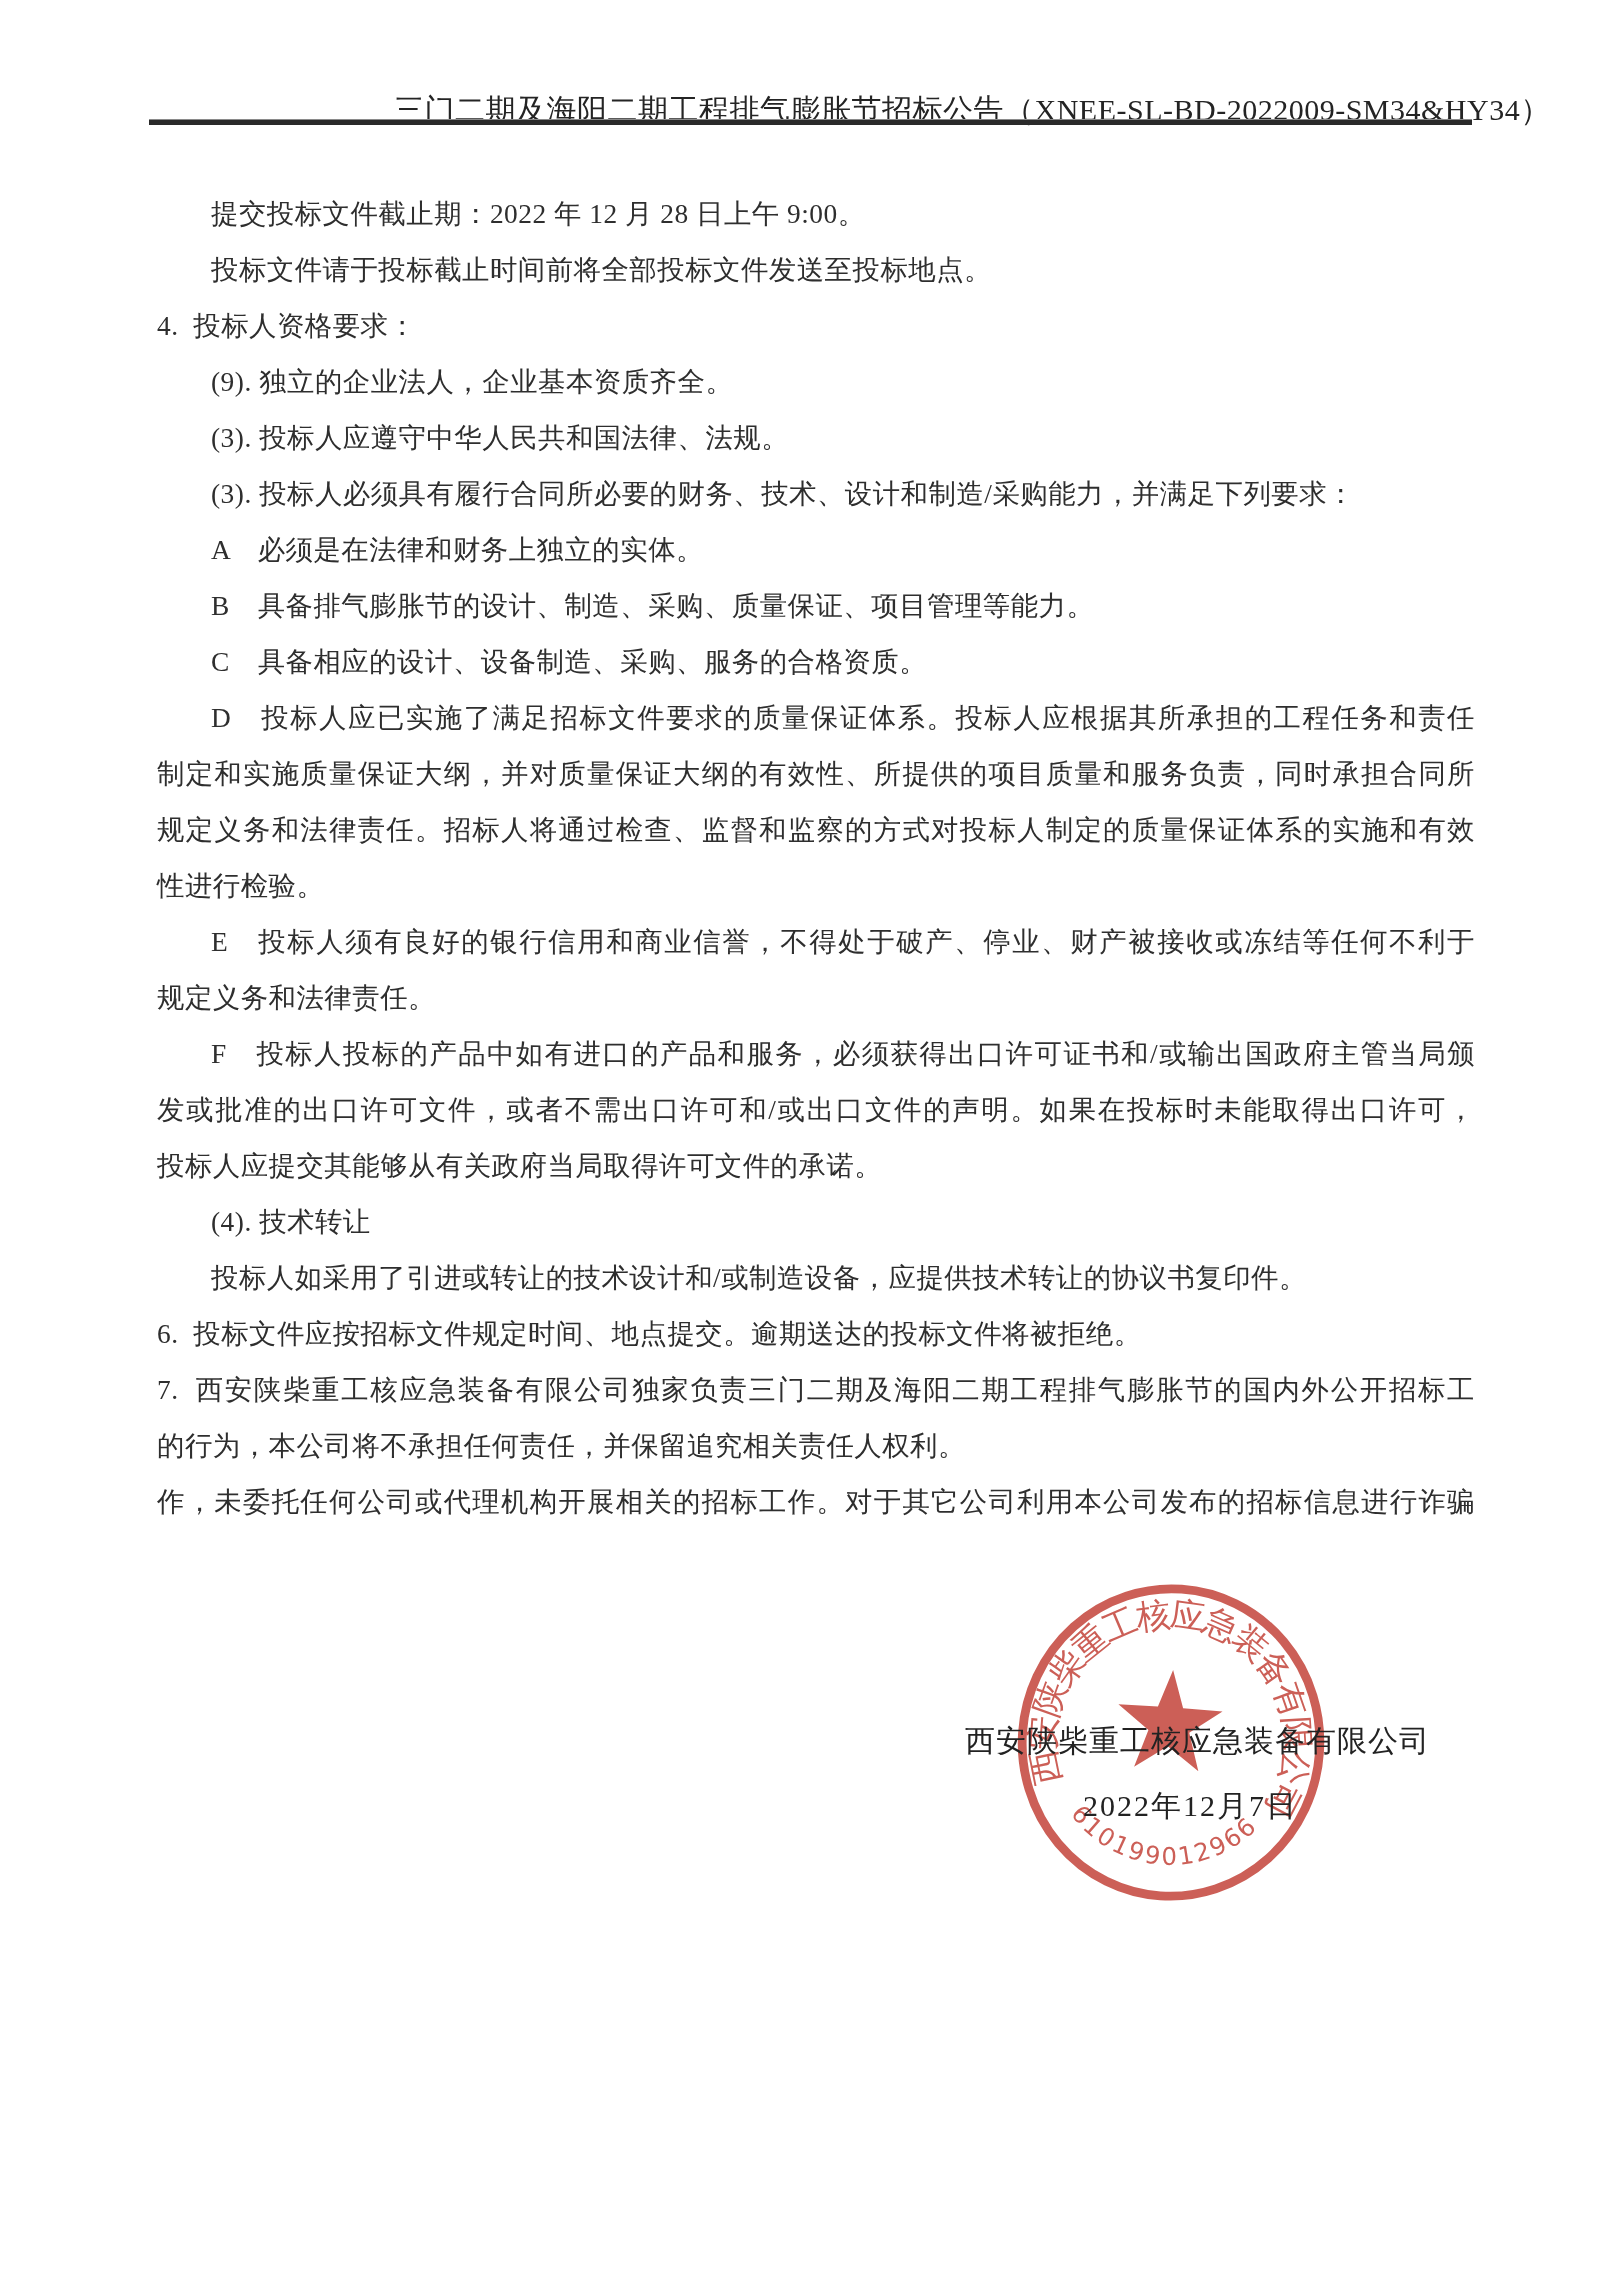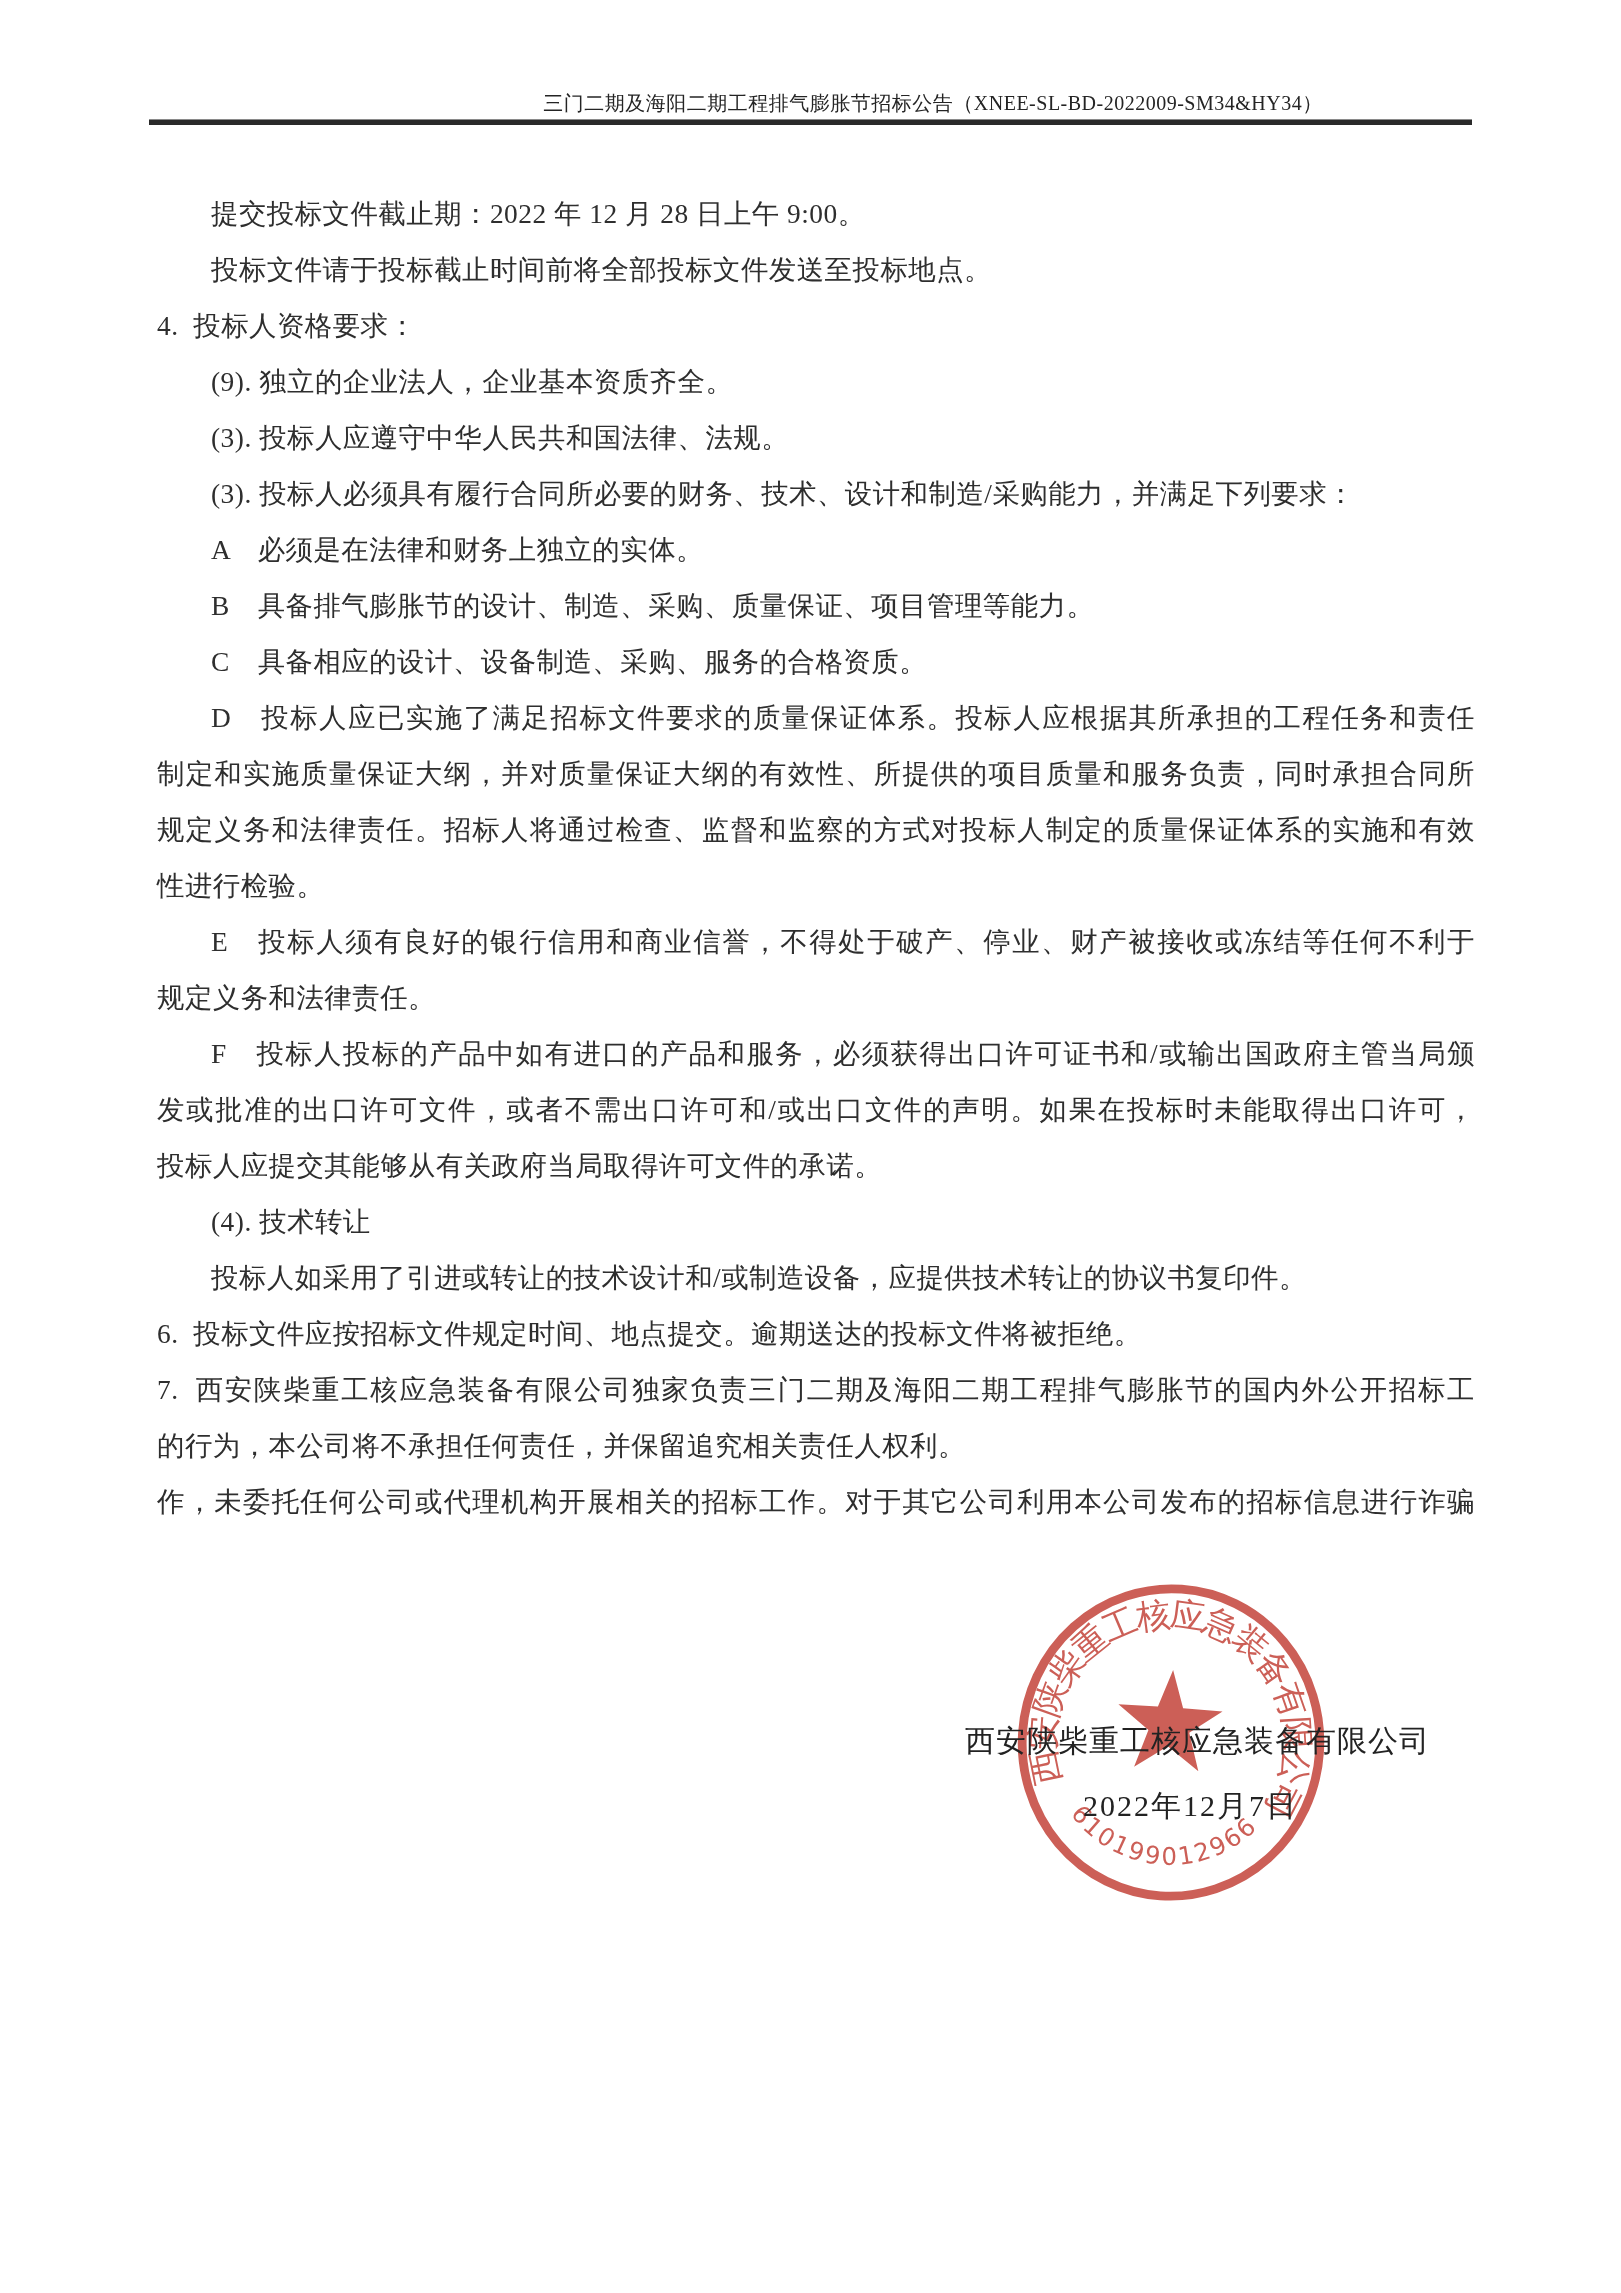--- a/index.html
+++ b/index.html
@@ -11,22 +11,22 @@
     color:#2b2b2b;
     overflow:hidden;
   }
   .page{position:absolute;inset:0;background:#fff;}
 
   
   .header-title{
     position:absolute;
     top:90px;right:149px;
     width:1078px;
-    text-align:center;
-    font-size:20px;
+    text-align:left;
+    font-size:30px;
     letter-spacing:0.5px;
     color:#242424;
     white-space:nowrap;
   }
   .header-rule{
     position:absolute;
     top:119px;left:149px;
     width:1323px;height:4.9px;
     background:#2a2a2a;
     border-top:1px solid #8a8a8a;

